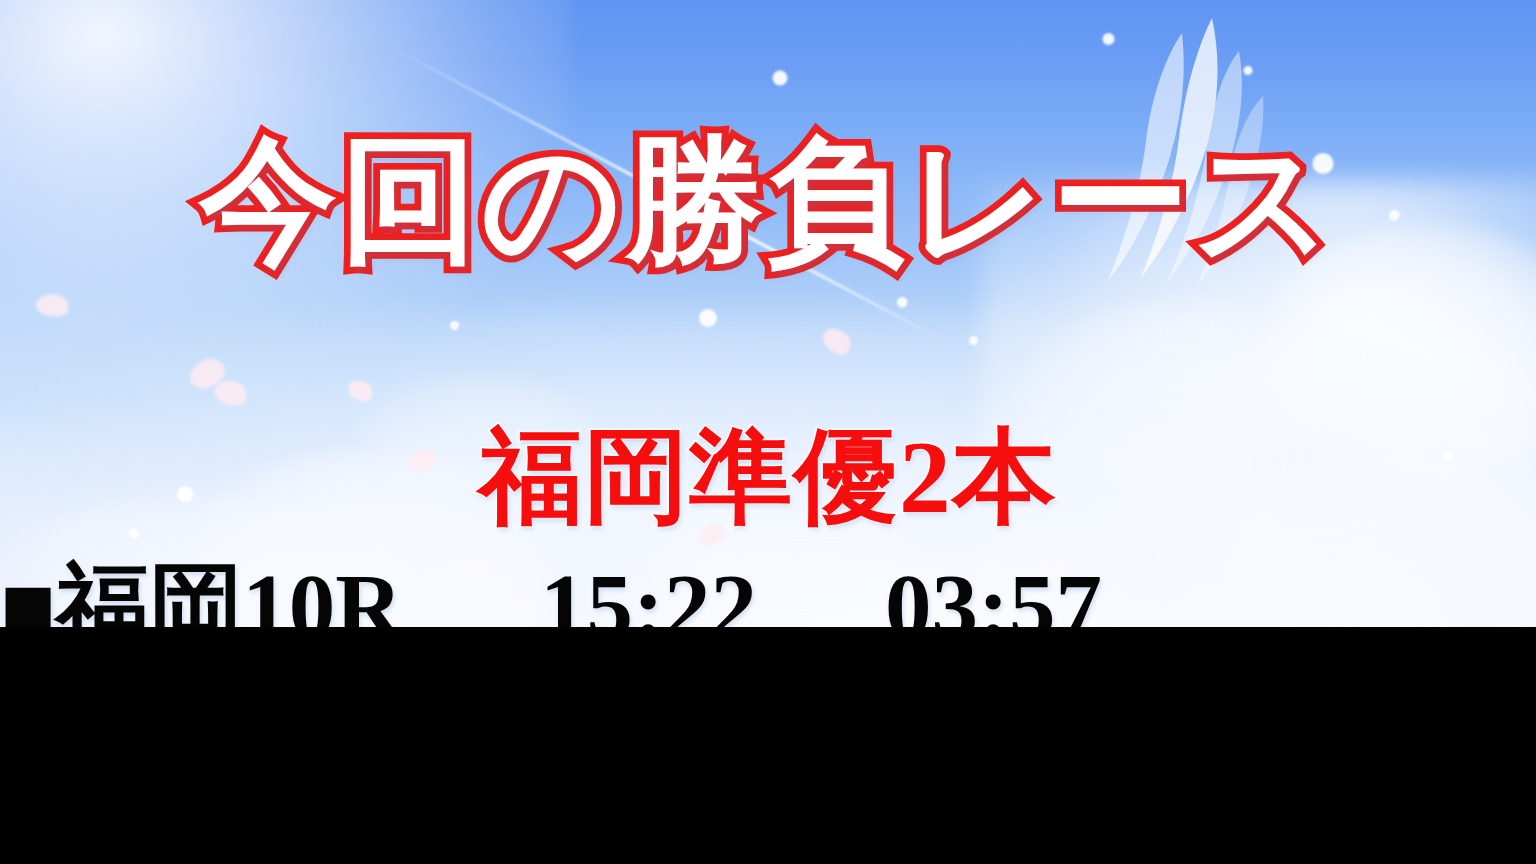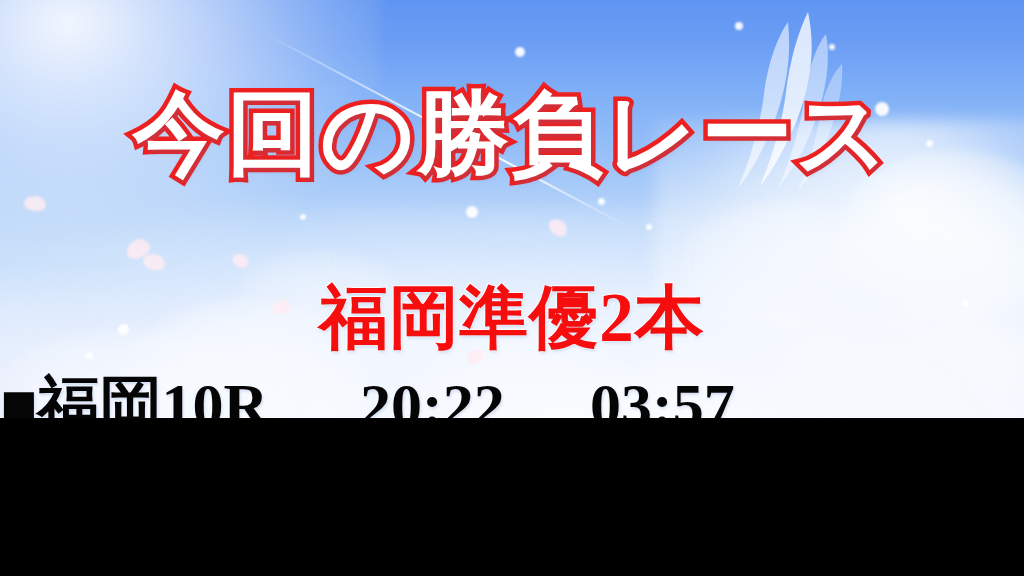--- a/index.html
+++ b/index.html
@@ -263,21 +263,21 @@
   <div class="text-layer">
 
     <div class="main-title">今回の勝負レース</div>
 
     <div class="subtitle">福岡準優2本</div>
 
     <div class="race-list">
 
       <div class="race-row">
         <span class="race-venue">■福岡10R</span>
-        <span class="race-time">20:22</span>
+        <span class="race-time">15:22</span>
       </div>
 
       <div class="race-row">
         <span class="race-time">03:57</span>
       </div>
 
     </div>
   </div>
 
 </div>

